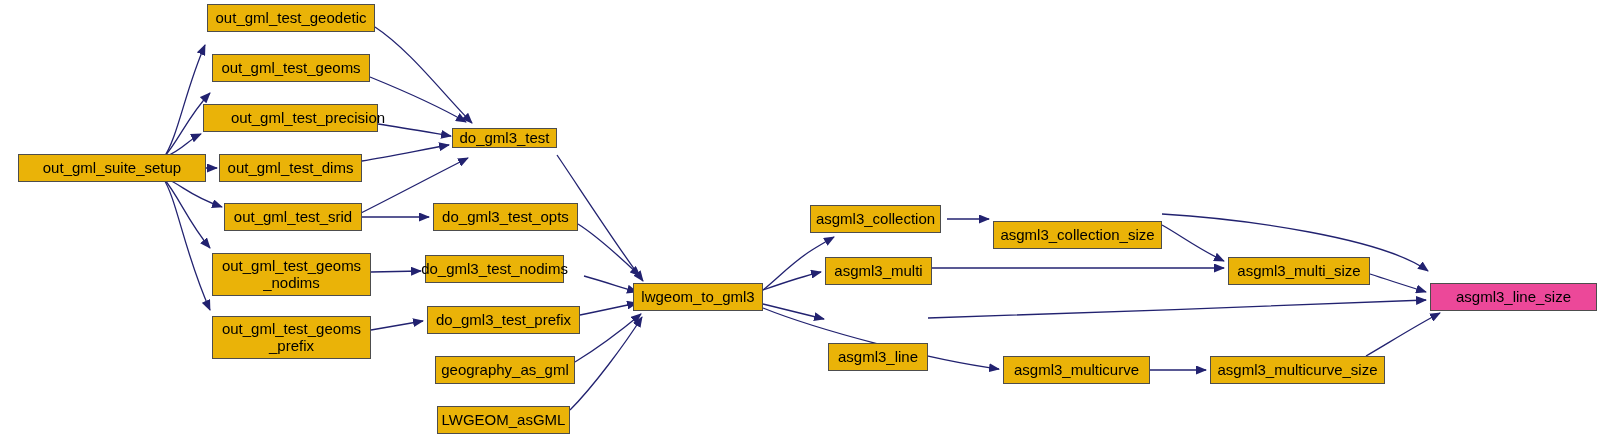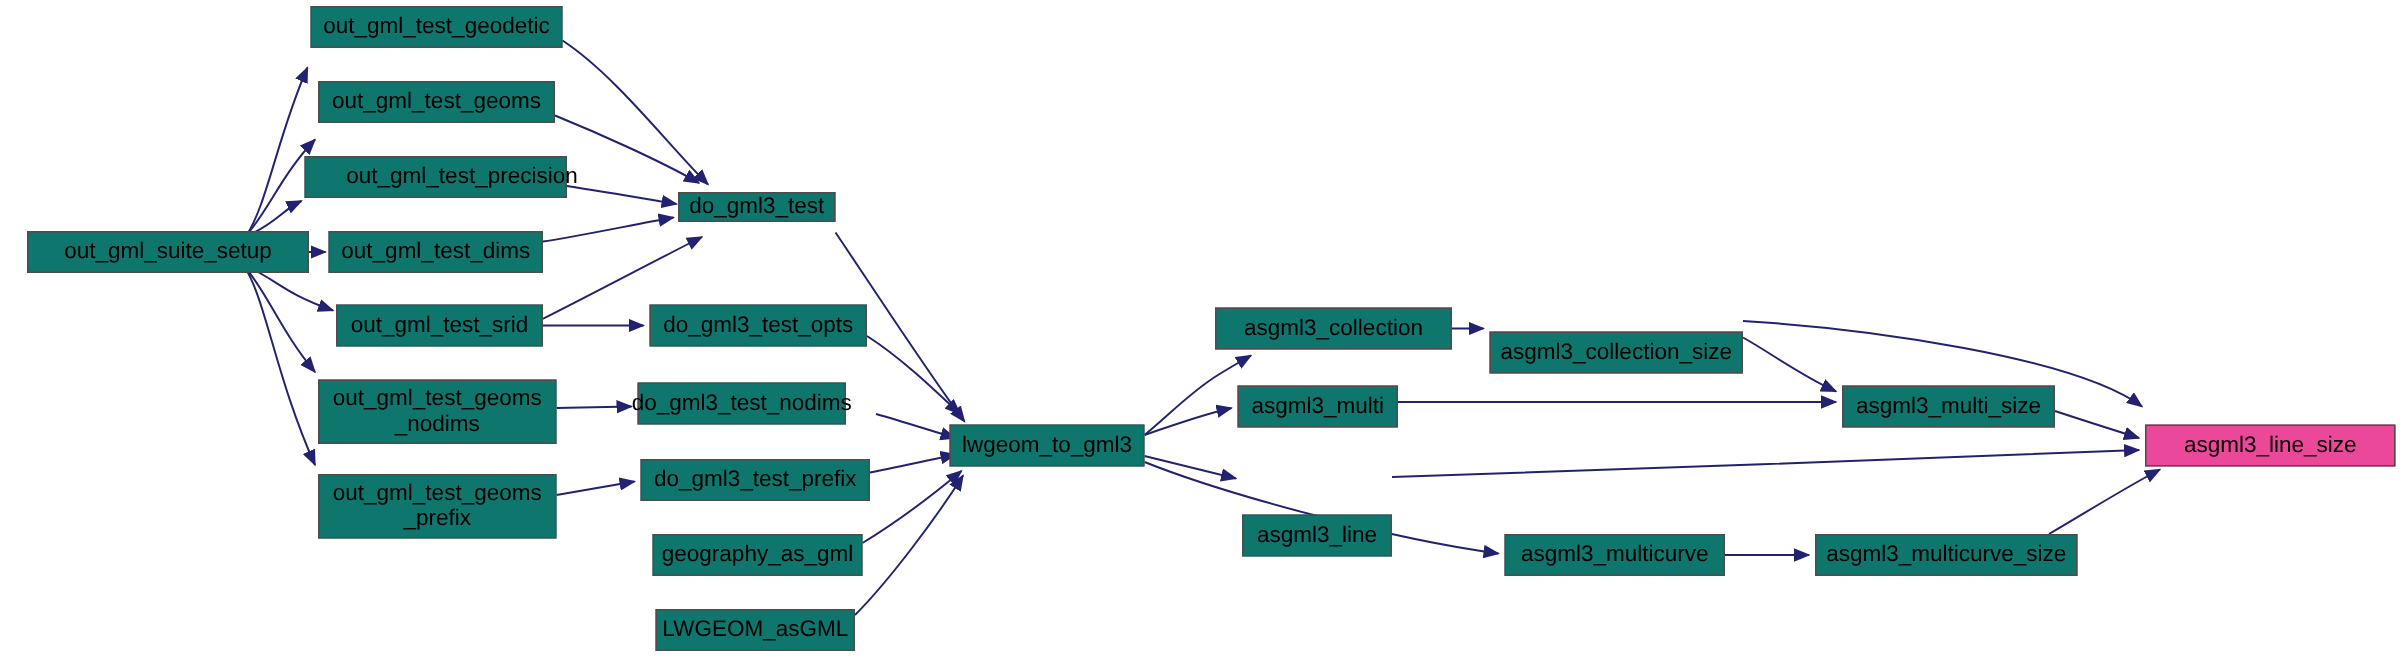--- a/index.html
+++ b/index.html
@@ -21,21 +21,21 @@
     left: 0;
     top: 0;
     width: 1605px;
     height: 448px;
     pointer-events: none;
   }
   .node {
     position: absolute;
     box-sizing: border-box;
     border: 1px solid #4d4d4d;
-    background: #0f766e;
+    background: #eab308;
     color: #000000;
     font-size: 15px;
     line-height: 1.12;
     display: flex;
     align-items: center;
     justify-content: center;
     text-align: center;
     white-space: pre-line;
     z-index: 2;
   }
@@ -105,21 +105,21 @@
 _nodims</span></div>
       <div class="node" style="left: 212px; top: 316px; width: 159px; height: 43px;"><span class="node-label">out_gml_test_geoms
 _prefix</span></div>
       <div class="node" style="left: 452px; top: 128px; width: 105px; height: 20px;"><span class="node-label">do_gml3_test</span></div>
       <div class="node" style="left: 433px; top: 203px; width: 145px; height: 28px;"><span class="node-label">do_gml3_test_opts</span></div>
       <div class="node" style="left: 425px; top: 255px; width: 139px; height: 28px;"><span class="node-label">do_gml3_test_nodims</span></div>
       <div class="node" style="left: 427px; top: 306px; width: 153px; height: 28px;"><span class="node-label">do_gml3_test_prefix</span></div>
       <div class="node" style="left: 435px; top: 356px; width: 140px; height: 28px;"><span class="node-label">geography_as_gml</span></div>
       <div class="node" style="left: 437px; top: 406px; width: 133px; height: 28px;"><span class="node-label">LWGEOM_asGML</span></div>
       <div class="node" style="left: 633px; top: 283px; width: 130px; height: 28px;"><span class="node-label">lwgeom_to_gml3</span></div>
-      <div class="node" style="left: 810px; top: 205px; width: 158px; height: 28px;"><span class="node-label">asgml3_collection</span></div>
+      <div class="node" style="left: 810px; top: 205px; width: 131px; height: 28px;"><span class="node-label">asgml3_collection</span></div>
       <div class="node" style="left: 825px; top: 257px; width: 107px; height: 28px;"><span class="node-label">asgml3_multi</span></div>
       <div class="node" style="left: 828px; top: 307px; width: 100px; height: 28px; margin-top: 36px;"><span class="node-label">asgml3_line</span></div>
       <div class="node" style="left: 993px; top: 205px; width: 169px; height: 28px; margin-top: 16px;"><span class="node-label">asgml3_collection_size</span></div>
       <div class="node" style="left: 1228px; top: 257px; width: 142px; height: 28px;"><span class="node-label">asgml3_multi_size</span></div>
       <div class="node" style="left: 1003px; top: 356px; width: 147px; height: 28px;"><span class="node-label">asgml3_multicurve</span></div>
       <div class="node" style="left: 1210px; top: 356px; width: 175px; height: 28px;"><span class="node-label">asgml3_multicurve_size</span></div>
       <div class="node highlight" style="left: 1430px; top: 283px; width: 167px; height: 28px;"><span class="node-label">asgml3_line_size</span></div>
     </div>
 </div>
 

